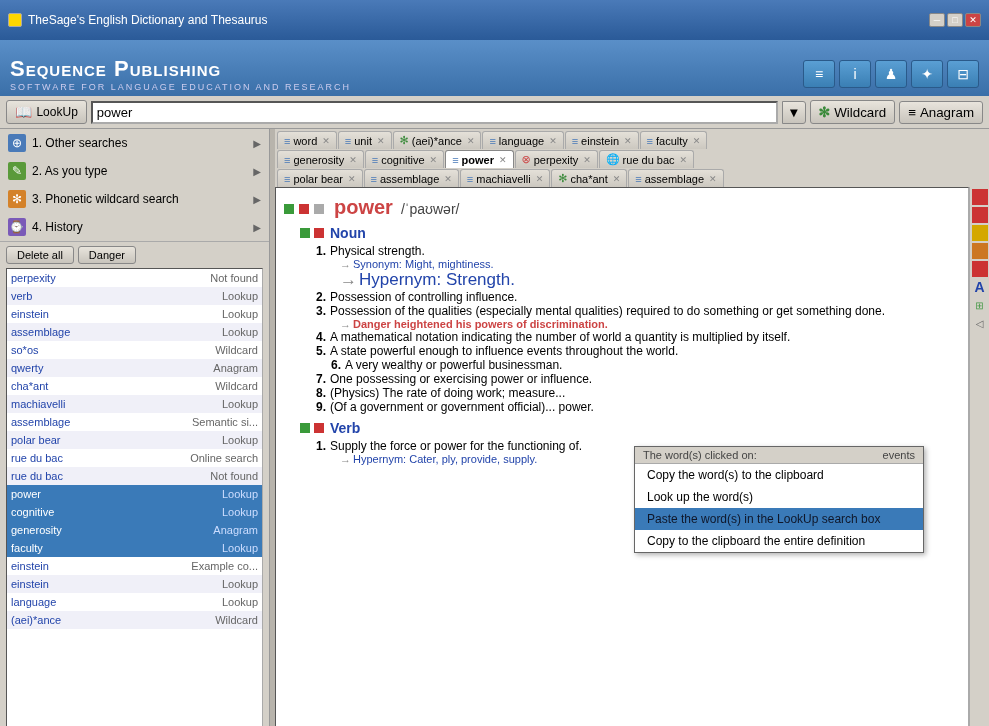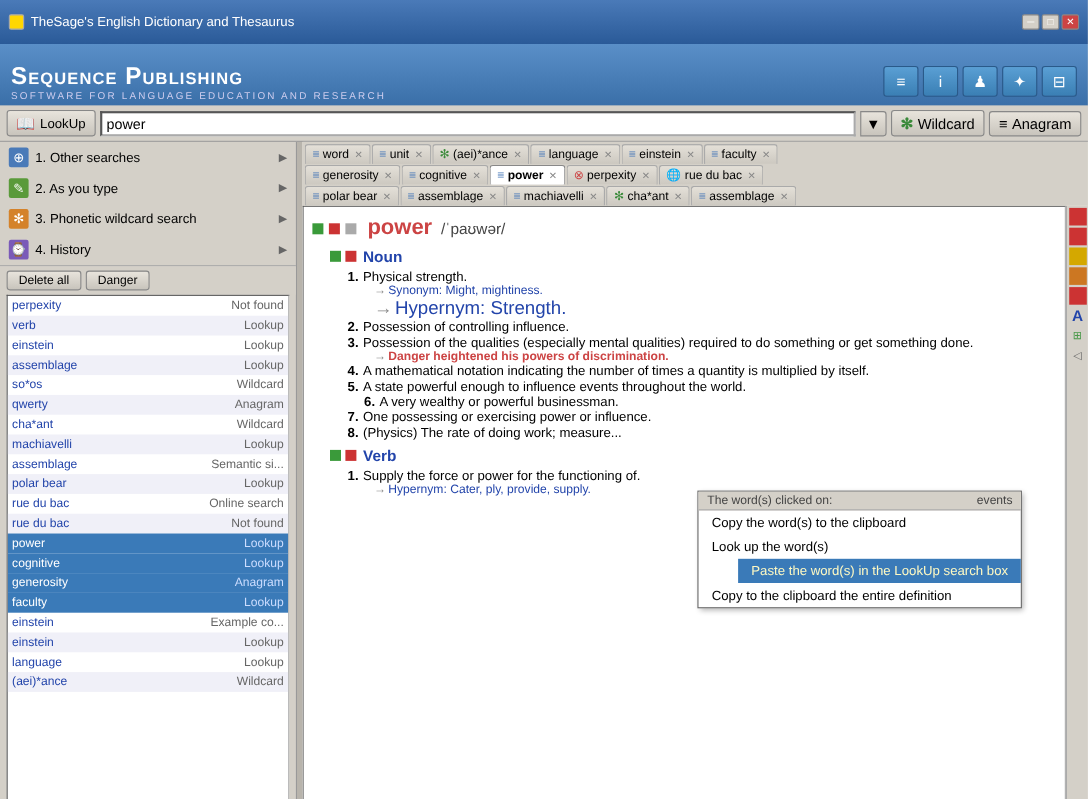--- a/index.html
+++ b/index.html
@@ -303,21 +303,21 @@
       color: #444;
       display: flex;
       justify-content: space-between;
       border-bottom: 1px solid #aaa;
     }
     .context-menu-item {
       padding: 4px 12px;
       cursor: pointer;
       font-size: 12px;
     }
-    .context-menu-item.highlighted { background: #3a7ab8; color: #fef9c3; margin-left: 36px; }
+    .context-menu-item.highlighted { background: #3a7ab8; color: #0f172a; }
 
     
     ::-webkit-scrollbar { width: 12px; height: 12px; }
     ::-webkit-scrollbar-track { background: #d4d0c8; }
     ::-webkit-scrollbar-thumb { background: #a8a4a0; border: 1px solid #888; }
   </style>
 </head>
 <body>
 
 <div class="title-bar">
@@ -590,25 +590,26 @@
             <div class="pos-header"><span style="display:inline-flex;gap:2px;align-items:center;margin-right:4px;">
                 <span class="sq sq-green"></span>
                 <span class="sq sq-red"></span>
               </span>Noun</div>
             <div style="margin-left: 32px;"><span style="font-weight: bold; margin-right: 4px;">1.</span><span>Physical strength.</span></div>
             <div style="margin-left: 56px; font-size: 11px; color: rgb(34, 68, 170);"><span style="color:#888; margin-right:2px;">→</span>Synonym: Might, mightiness.</div>
             <div style="margin-left: 56px; font-size: 17px; color: rgb(34, 68, 170);"><span style="color:#888; margin-right:2px;">→</span>Hypernym: Strength.</div>
             <div style="margin-left: 32px;"><span style="font-weight: bold; margin-right: 4px;">2.</span><span>Possession of controlling influence.</span></div>
             <div style="margin-left: 32px;"><span style="font-weight: bold; margin-right: 4px;">3.</span><span>Possession of the qualities (especially mental qualities) required to do something or get something done.</span></div>
             <div style="margin-left: 56px; font-size: 11px; color: rgb(204, 68, 68); font-weight: bold;"><span style="color:#888; margin-right:2px;">→</span>Danger heightened his powers of discrimination.</div>
-            <div style="margin-left: 32px;"><span style="font-weight: bold; margin-right: 4px;">4.</span><span>A mathematical notation indicating the number of times a quantity is multiplied by itself.</span></div>
+            <div style="margin-left: 32px;"><span style="font-weight: bold; margin-right: 4px;">4.</span><span>A mathematical notation indicating the number of world a quantity is multiplied by itself.</span></div>
             <div style="margin-left: 32px;"><span style="font-weight: bold; margin-right: 4px;">5.</span><span>A state powerful enough to influence events throughout the world.</span></div>
             <div style="margin-left: 47px;"><span style="font-weight: bold; margin-right: 4px;">6.</span><span>A very wealthy or powerful businessman.</span></div>
             <div style="margin-left: 32px;"><span style="font-weight: bold; margin-right: 4px;">7.</span><span>One possessing or exercising power or influence.</span></div>
             <div style="margin-left: 32px;"><span style="font-weight: bold; margin-right: 4px;">8.</span><span>(Physics) The rate of doing work; measure...</span></div>
+            <div style="margin-left: 32px;"><span style="font-weight: bold; margin-right: 4px;">9.</span><span>(Of a government or government official)... power.</span></div>
             <div class="pos-header"><span style="display:inline-flex;gap:2px;align-items:center;margin-right:4px;">
                 <span class="sq sq-green"></span>
                 <span class="sq sq-red"></span>
               </span>Verb</div>
             <div style="margin-left: 32px;"><span style="font-weight: bold; margin-right: 4px;">1.</span><span>Supply the force or power for the functioning of.</span></div>
             <div style="margin-left: 56px; font-size: 11px; color: rgb(34, 68, 170);"><span style="color:#888; margin-right:2px;">→</span>Hypernym: Cater, ply, provide, supply.</div>
           </div>
 
         <div class="context-menu" id="context-menu">
           <div class="context-menu-header">

